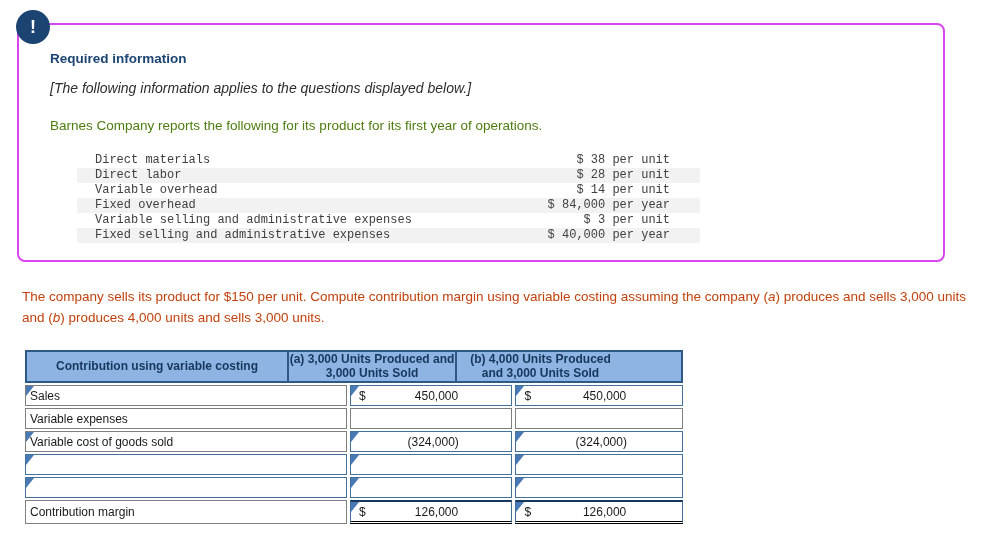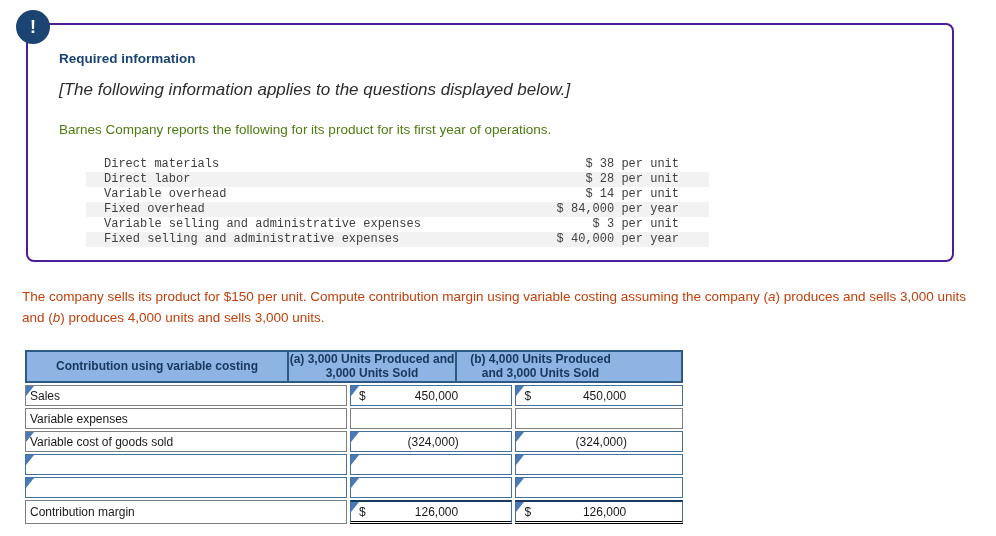--- a/index.html
+++ b/index.html
@@ -8,26 +8,26 @@
   
   .alert-icon {
     position:absolute; left:16px; top:10px; width:34px; height:34px;
     background:#1c4473; border-radius:50%; z-index:3;
     display:flex; align-items:center; justify-content:center;
     color:#ffffff; font-weight:bold; font-size:18px;
   }
 
   
   .info-box {
-    position:absolute; left:26px; top:23px; width:928px; height:239px;
-    border:2px solid #4c1d95; border-radius:8px; background:#ffffff; z-index:1;
+    position:absolute; left:17px; top:23px; width:928px; height:239px;
+    border:2px solid #d946ef; border-radius:8px; background:#ffffff; z-index:1;
   }
   .info-inner { padding:26px 30px 0 31px; }
   .ri-title { color:#1c4473; font-weight:bold; font-size:13.5px; margin-bottom:14px; }
-  .ri-note  { font-style:italic; font-size:17px; color:#2d2d2d; margin-bottom:22px; }
+  .ri-note  { font-style:italic; font-size:14px; color:#2d2d2d; margin-bottom:22px; }
   .ri-intro { font-size:13.5px; color:#4d7c0f; margin-bottom:20px; }
 
   .cost-table { margin-left:27px; width:623px; font-family:"Liberation Mono","DejaVu Sans Mono",monospace; font-size:12px; color:#404040; }
   .cost-row { display:flex; justify-content:space-between; height:15px; line-height:15px; padding:0 30px 0 18px; }
   .cost-row.shaded { background:#f2f2f2; }
   .cost-label { white-space:pre;text-align:right; }
   .cost-value { white-space:pre; text-align:right; }
 
   
   .question {

